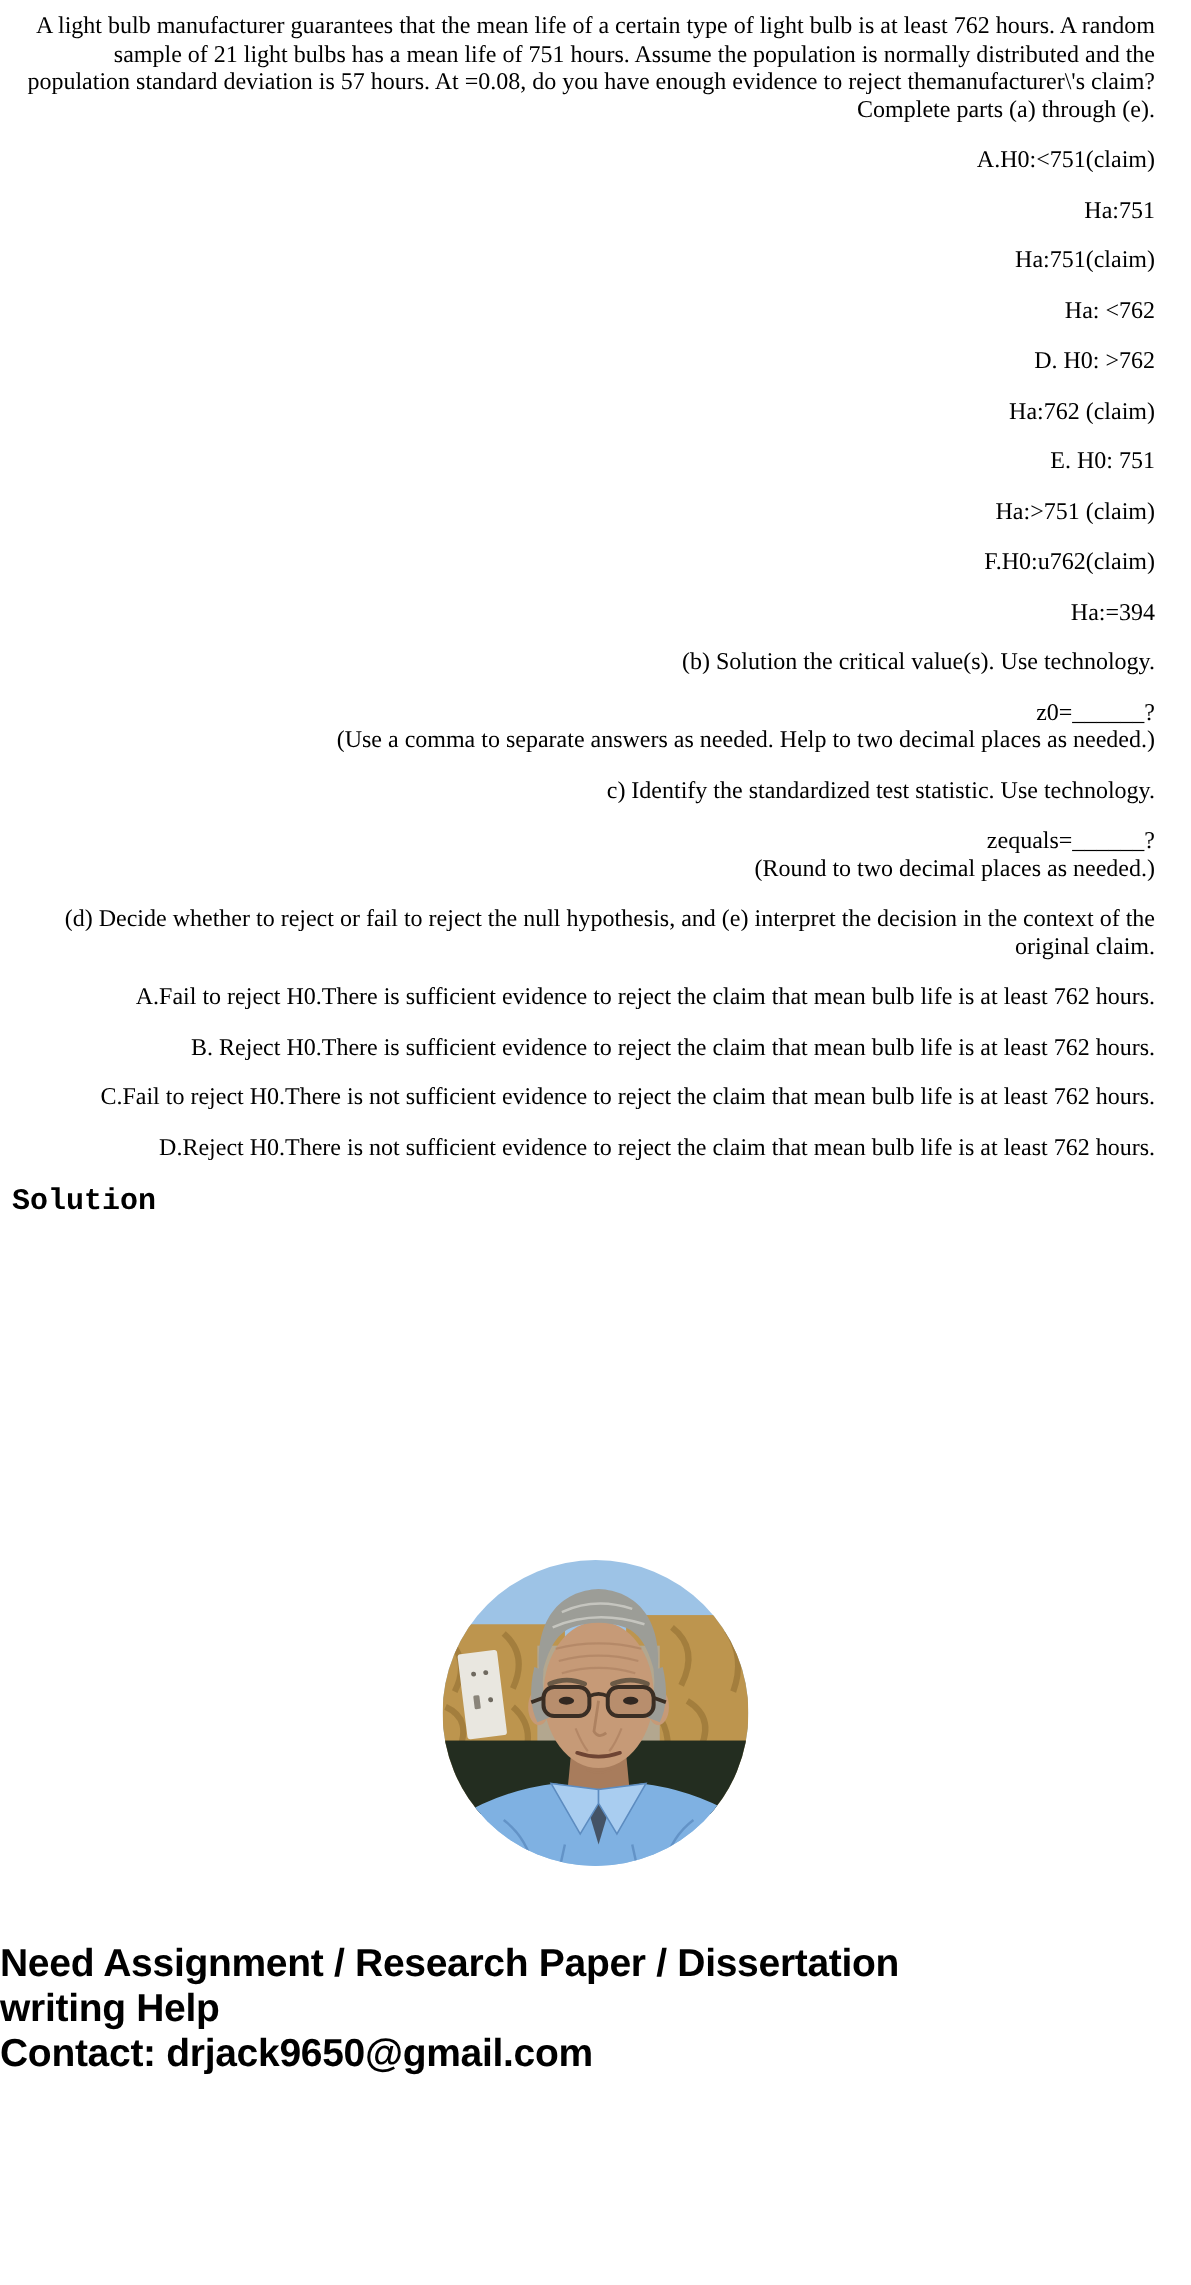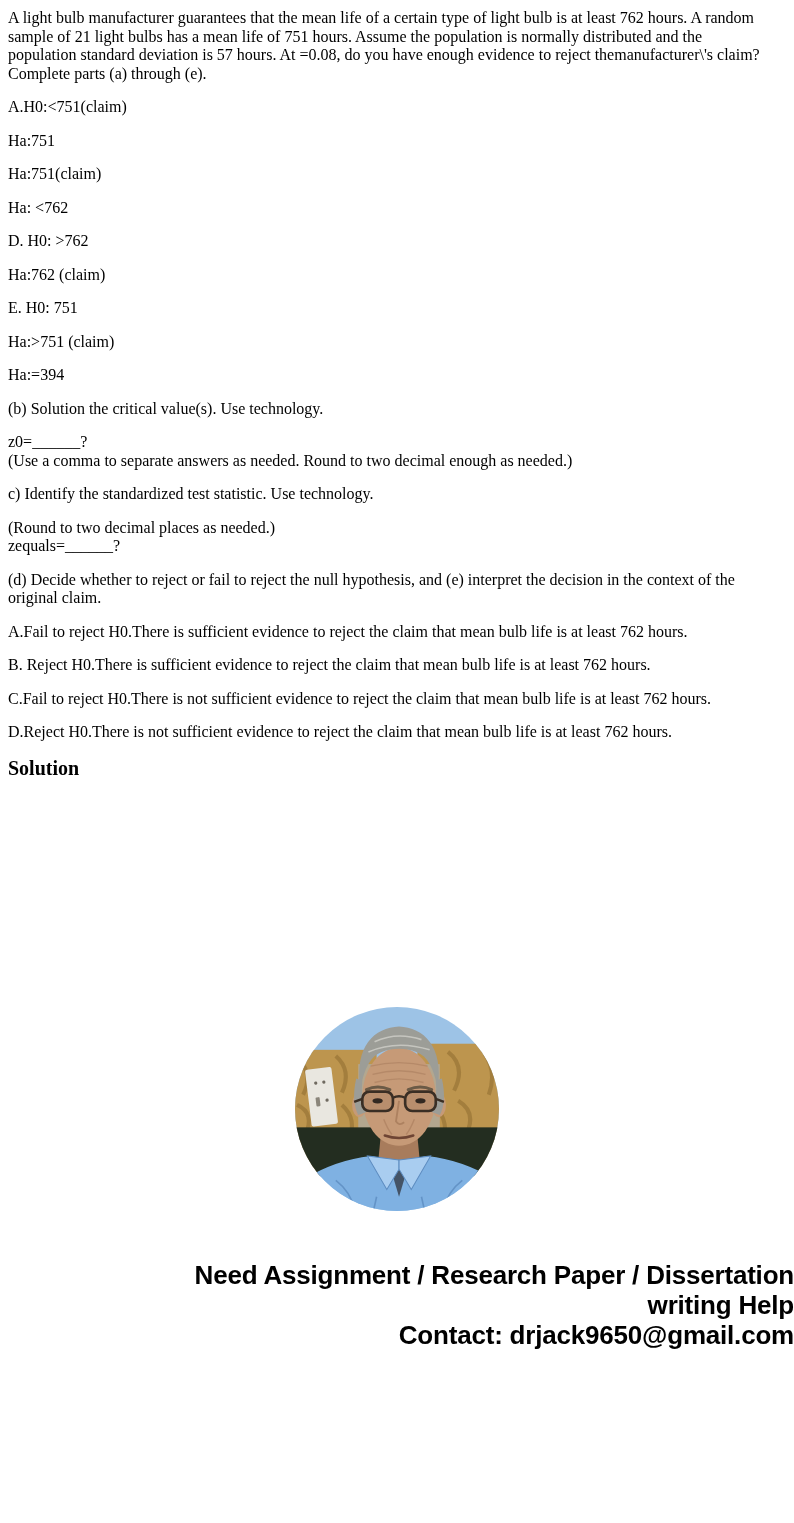--- a/index.html
+++ b/index.html
@@ -13,38 +13,39 @@
   }
   .page {
     padding: 9px 8px 0 8px;
     width: 778px;
     box-sizing: border-box;
   }
   .page p {
     margin: 0 0 15px 0;
     font-size: 16px;
     line-height: 18.5px;
+    text-align: right;
   }
   .pair .line { display: block; }
   h2.solution {
-    font-family: Liberation Serif, serif;
+    font-family: Liberation Mono, monospace;
     font-size: 20px;
     font-weight: bold;
     margin: 12px 0 0 0;
     line-height: 23px;
   }
   .avatar-wrap {
     margin-top: 227px;
     display: flex;
     justify-content: center;
   }
   .avatar-wrap svg { display: block; }
   .footer {
     margin-top: 49px;
-    text-align: right;
+    text-align: left;
     font-family: "Liberation Sans", sans-serif;
     font-weight: bold;
     font-size: 26px;
     line-height: 30px;
     letter-spacing: -0.2px;
     color: #000000;
   }
   .footer .footer-line { display: block; }
 </style>
 </head>
@@ -56,32 +57,33 @@
 
 
   <p>A.H0:&lt;751(claim)</p>
   <p>Ha:751</p>
   <p>Ha:751(claim)</p>
   <p>Ha: &lt;762</p>
   <p>D. H0: &gt;762</p>
   <p>Ha:762 (claim)</p>
   <p>E. H0: 751</p>
   <p>Ha:&gt;751 (claim)</p>
+  <p>F.H0:u762(claim)</p>
   <p>Ha:=394</p>
 
   <p>(b) Solution the critical value(s). Use technology.</p>
   <p class="pair">
     <span class="line">z0=______?</span>
-    <span class="line">(Use a comma to separate answers as needed. Round to two decimal enough as needed.)</span>
+    <span class="line">(Use a comma to separate answers as needed. Help to two decimal places as needed.)</span>
   </p>
 
   <p>c) Identify the standardized test statistic. Use technology.</p>
   <p class="pair">
+    <span class="line">zequals=______?</span>
     <span class="line">(Round to two decimal places as needed.)</span>
-    <span class="line">zequals=______?</span>
   </p>
 
   <p>(d) Decide whether to reject or fail to reject the null hypothesis, and (e) interpret the decision in the context of the original claim.</p>
 
   <p>A.Fail to reject H0.There is sufficient evidence to reject the claim that mean bulb life is at least 762 hours.</p>
   <p>B. Reject H0.There is sufficient evidence to reject the claim that mean bulb life is at least 762 hours.</p>
   <p>C.Fail to reject H0.There is not sufficient evidence to reject the claim that mean bulb life is at least 762 hours.</p>
   <p>D.Reject H0.There is not sufficient evidence to reject the claim that mean bulb life is at least 762 hours.</p>
 
   <h2 class="solution">Solution</h2>

